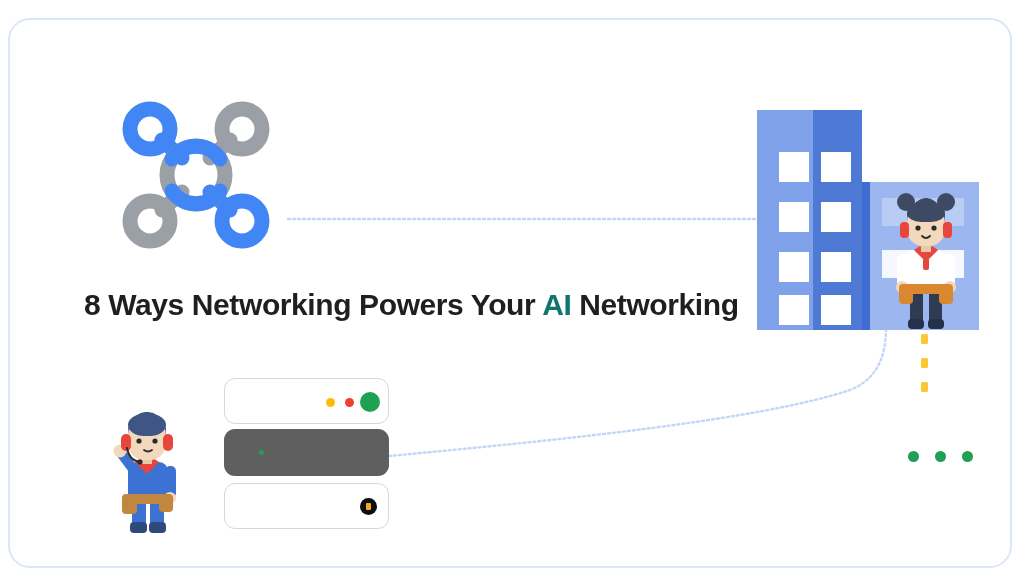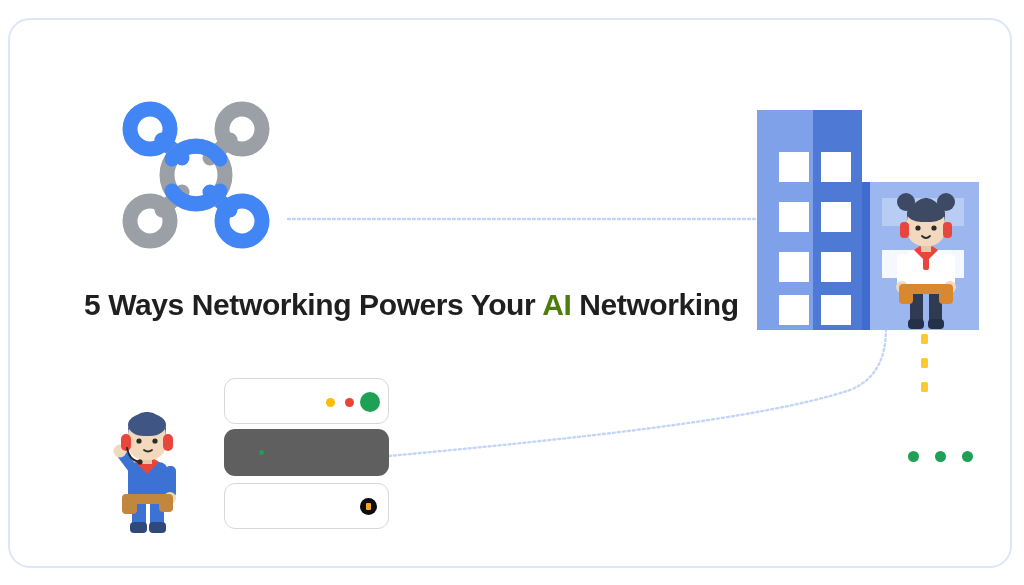--- a/index.html
+++ b/index.html
@@ -48,21 +48,21 @@
     left: 84px;
     top: 285px;
     font-size: 30px;
     font-weight: 700;
     letter-spacing: -0.4px;
     color: #1f1f1f;
     white-space: nowrap;
     line-height: 40px;
   }
   .headline .ai {
-    color: #4d7c0f;
+    color: #0f766e;
   }
 
   
   .net-icon {
     position: absolute;
     left: 112px;
     top: 94px;
     width: 166px;
     height: 160px;
   }
@@ -199,21 +199,21 @@
       <path d="M 60 97 A 29 29 0 0 0 108 97" fill="none" stroke="#4285f4" stroke-width="15" stroke-linecap="round"></path>
 
       <circle cx="38" cy="35" r="20" fill="none" stroke="#4285f4" stroke-width="15"></circle>
       <circle cx="130" cy="35" r="20" fill="none" stroke="#9aa0a6" stroke-width="15"></circle>
       <circle cx="38" cy="127" r="20" fill="none" stroke="#9aa0a6" stroke-width="15"></circle>
       <circle cx="130" cy="127" r="20" fill="none" stroke="#4285f4" stroke-width="15"></circle>
     </svg>
   </div>
 
   <div class="headline">
-    <span>5 Ways Networking Powers Your </span><span class="ai">AI</span><span> Networking</span>
+    <span>8 Ways Networking Powers Your </span><span class="ai">AI</span><span> Networking</span>
   </div>
 
   <div class="building">
     <svg viewBox="0 0 222 220" width="222" height="220">
 
       <rect x="112" y="72" width="110" height="148" fill="#9cb7ef"></rect>
 
       <rect x="125" y="88" width="82" height="28" fill="#b9cdf4"></rect>
       <rect x="125" y="140" width="82" height="28" fill="#ffffff" opacity="0.9"></rect>
 

